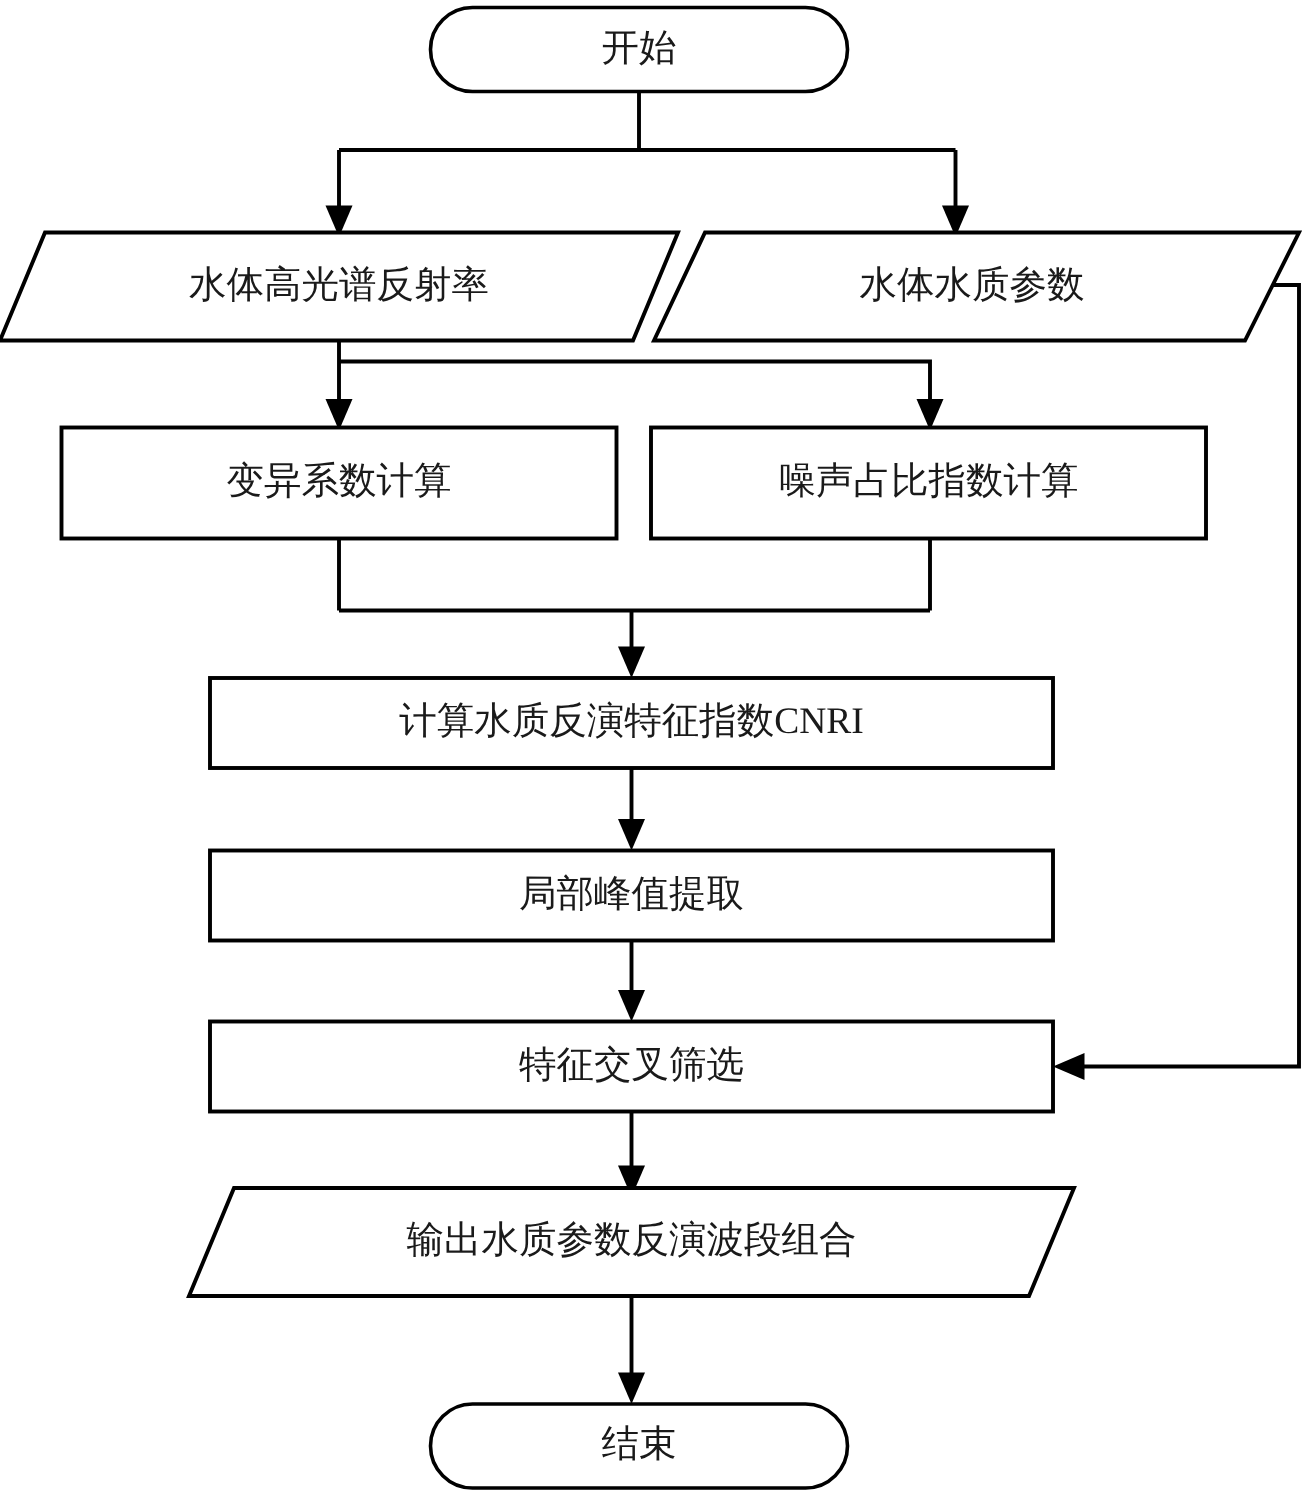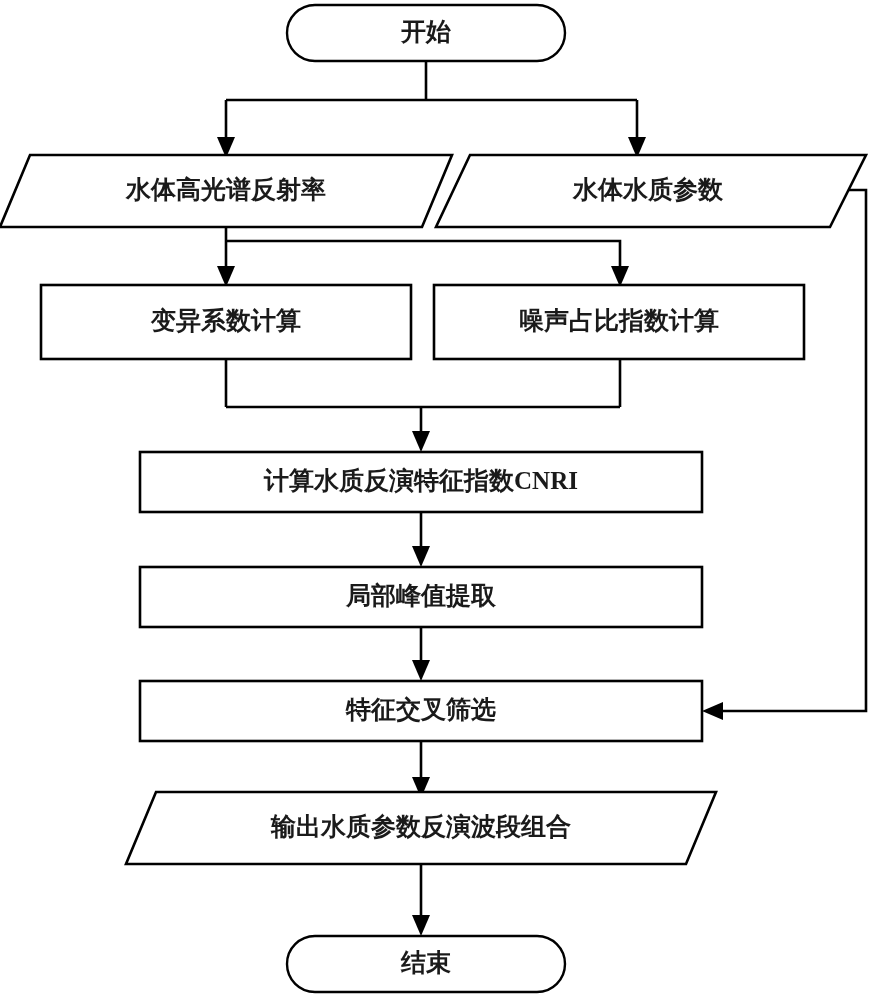--- a/index.html
+++ b/index.html
@@ -11,21 +11,20 @@
     width: 872px;
     height: 1000px;
     font-family: "Liberation Serif", "DejaVu Serif", serif;
     overflow: hidden;
   }
   #flowchart-root {
     position: relative;
     width: 872px;
     height: 856px;
     background: #ffffff;
-    font-weight: bold;
   }
   svg#flow-svg {
     display: block;
     width: 872px;
     height: 1000px;
   }
   .node-shape {
     fill: #ffffff;
     stroke: #000000;
     stroke-width: 2.6;

